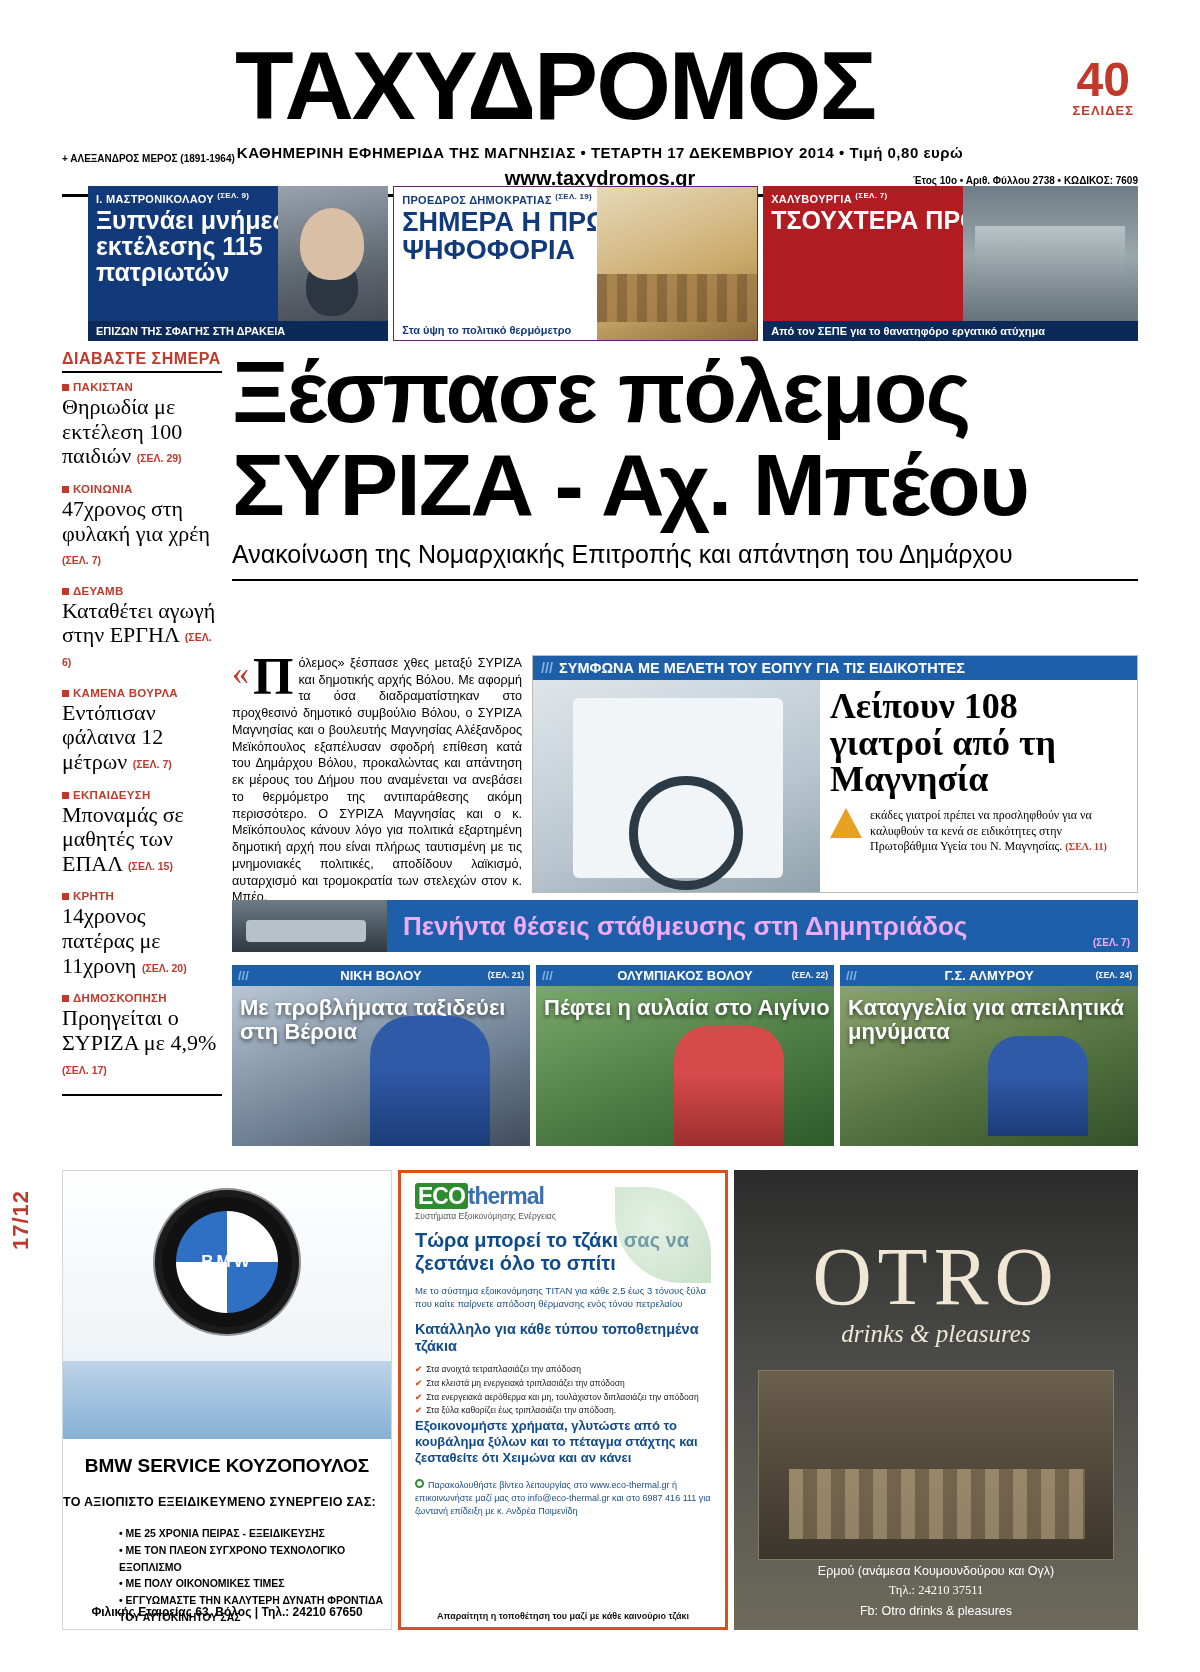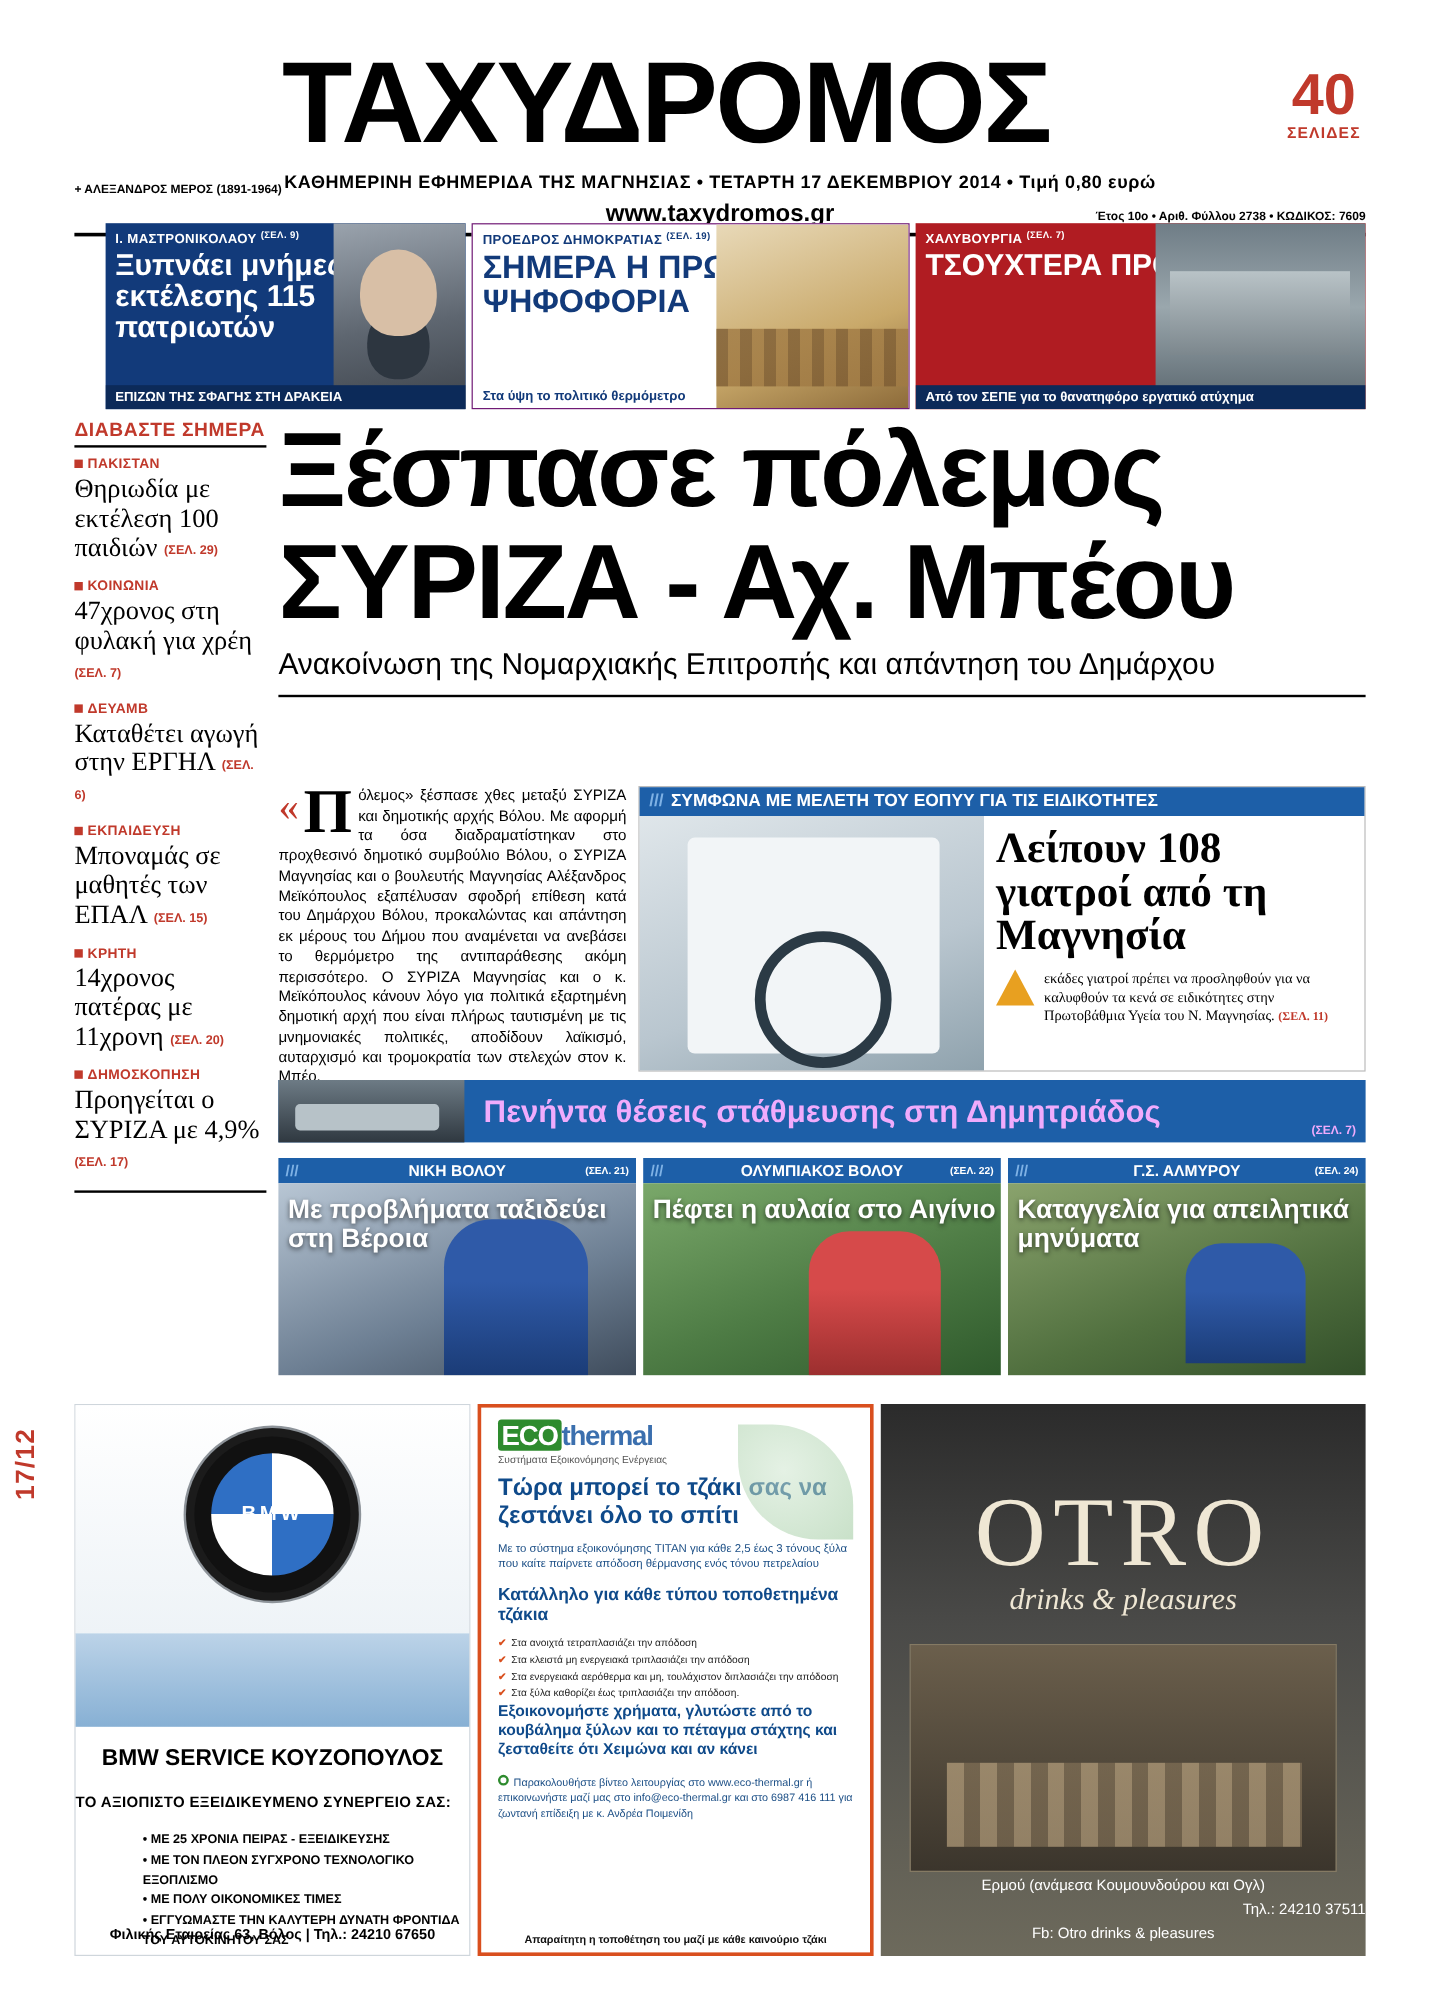--- a/index.html
+++ b/index.html
@@ -183,21 +183,21 @@
   .otro-inner { position:absolute; inset:0; }
   .otro-logo { position:absolute; top:60px; left:0; width:100%; text-align:center;
     font-family:"Liberation Serif", serif; font-size:82px; letter-spacing:6px; color:#efe7d4; }
   .otro-sub { position:absolute; top:150px; left:0; width:100%; text-align:center;
     font-family:"Liberation Serif", serif; font-style:italic; font-size:25px; color:#efe7d4; }
   .otro-photo { position:absolute; left:24px; top:200px; width:356px; height:190px;
     background:linear-gradient(180deg,#6b5f4c,#3b352c); border:1px solid #857a63; }
   .otro-photo:after { content:""; position:absolute; left:30px; bottom:20px; width:296px; height:70px;
     background:repeating-linear-gradient(90deg,#c9b089 0 14px,#8a775b 14px 28px); opacity:.6; }
   .otro-addr { position:absolute; bottom:52px; left:0; width:100%; text-align:center; font-size:12.5px; }
-  .otro-tel { position:absolute; bottom:32px; left:0; width:100%; text-align:right; font-size:12.5px; }
+  .otro-tel { position:absolute; bottom:32px; left:0; width:100%; text-align:center; font-size:12.5px;font-family:Liberation Serif, serif; }
   .otro-fb { position:absolute; bottom:12px; left:0; width:100%; text-align:center; font-size:12.5px; }
 </style>
 </head>
 <body>
 
 <div class="page">
 
   <div class="side-date">17/12</div>
 
   <div class="masthead">
@@ -259,20 +259,24 @@
     <div class="brief">
       <div class="tag"><span class="sq"></span><span>ΚΟΙΝΩΝΙΑ</span></div>
       <div class="txt"><span>47χρονος στη φυλακή για χρέη</span> <span class="ref">(ΣΕΛ. 7)</span></div>
     </div>
 
     <div class="brief">
       <div class="tag"><span class="sq"></span><span>ΔΕΥΑΜΒ</span></div>
       <div class="txt"><span>Καταθέτει αγωγή στην ΕΡΓΗΛ</span> <span class="ref">(ΣΕΛ. 6)</span></div>
     </div>
 
+    <div class="brief">
+      <div class="tag"><span class="sq"></span><span>ΚΑΜΕΝΑ ΒΟΥΡΛΑ</span></div>
+      <div class="txt"><span>Εντόπισαν φάλαινα 12 μέτρων</span> <span class="ref">(ΣΕΛ. 7)</span></div>
+    </div>
 
     <div class="brief">
       <div class="tag"><span class="sq"></span><span>ΕΚΠΑΙΔΕΥΣΗ</span></div>
       <div class="txt"><span>Μποναμάς σε μαθητές των ΕΠΑΛ</span> <span class="ref">(ΣΕΛ. 15)</span></div>
     </div>
 
     <div class="brief">
       <div class="tag"><span class="sq"></span><span>ΚΡΗΤΗ</span></div>
       <div class="txt"><span>14χρονος πατέρας με 11χρονη</span> <span class="ref">(ΣΕΛ. 20)</span></div>
     </div>

